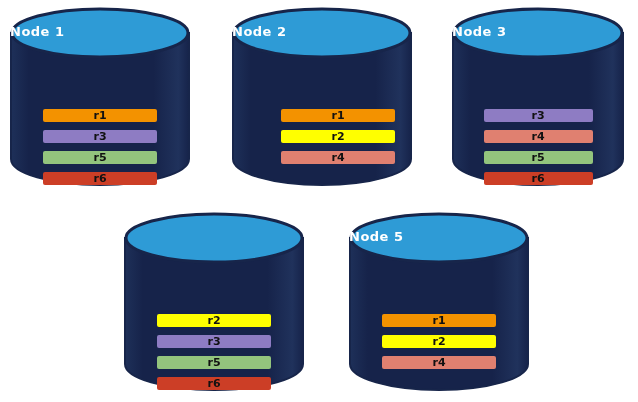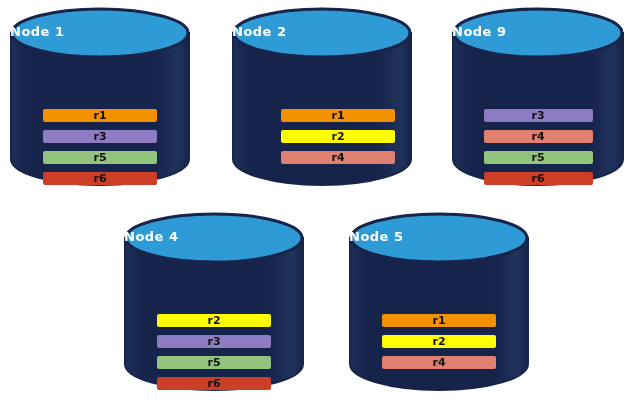--- a/index.html
+++ b/index.html
@@ -140,21 +140,21 @@
             <stop offset="0%" stop-color="#1e3059"></stop>
             <stop offset="10%" stop-color="#16234a"></stop>
             <stop offset="80%" stop-color="#16234a"></stop>
             <stop offset="94%" stop-color="#20325c"></stop>
             <stop offset="100%" stop-color="#16234a"></stop>
           </linearGradient>
         </defs>
         <path d="M 1,26 L 1,152 A 85,26 0 0 0 171,152 L 171,26 Z" fill="url(#bodyGrad2)" stroke="#17254A" stroke-width="2"></path>
         <ellipse cx="86" cy="26" rx="84" ry="24" fill="#2E9BD6" stroke="#17254A" stroke-width="3"></ellipse>
       </svg>
-      <div class="node-title" style="top: 17px;">Node  9</div>
+      <div class="node-title" style="top: 17px;">Node  3</div>
       <div class="shard-list" style="top: 54px;">
         <div class="shard" style="width: 109px; background: rgb(142, 124, 195);">
           <span class="shard-label">r3</span>
         </div>
         <div class="shard" style="width: 109px; background: rgb(224, 128, 112);">
           <span class="shard-label">r4</span>
         </div>
         <div class="shard" style="width: 109px; background: rgb(147, 196, 125);">
           <span class="shard-label">r5</span>
         </div>
@@ -170,21 +170,20 @@
             <stop offset="0%" stop-color="#1e3059"></stop>
             <stop offset="10%" stop-color="#16234a"></stop>
             <stop offset="80%" stop-color="#16234a"></stop>
             <stop offset="94%" stop-color="#20325c"></stop>
             <stop offset="100%" stop-color="#16234a"></stop>
           </linearGradient>
         </defs>
         <path d="M 1,26 L 1,152 A 89,26 0 0 0 179,152 L 179,26 Z" fill="url(#bodyGrad3)" stroke="#17254A" stroke-width="2"></path>
         <ellipse cx="90" cy="26" rx="88" ry="24" fill="#2E9BD6" stroke="#17254A" stroke-width="3"></ellipse>
       </svg>
-      <div class="node-title" style="top: 17px;">Node  4</div>
       <div class="shard-list" style="top: 54px;">
         <div class="shard" style="width: 114px; background: rgb(255, 255, 0);">
           <span class="shard-label">r2</span>
         </div>
         <div class="shard" style="width: 114px; background: rgb(142, 124, 195);">
           <span class="shard-label">r3</span>
         </div>
         <div class="shard" style="width: 114px; background: rgb(147, 196, 125);">
           <span class="shard-label">r5</span>
         </div>

